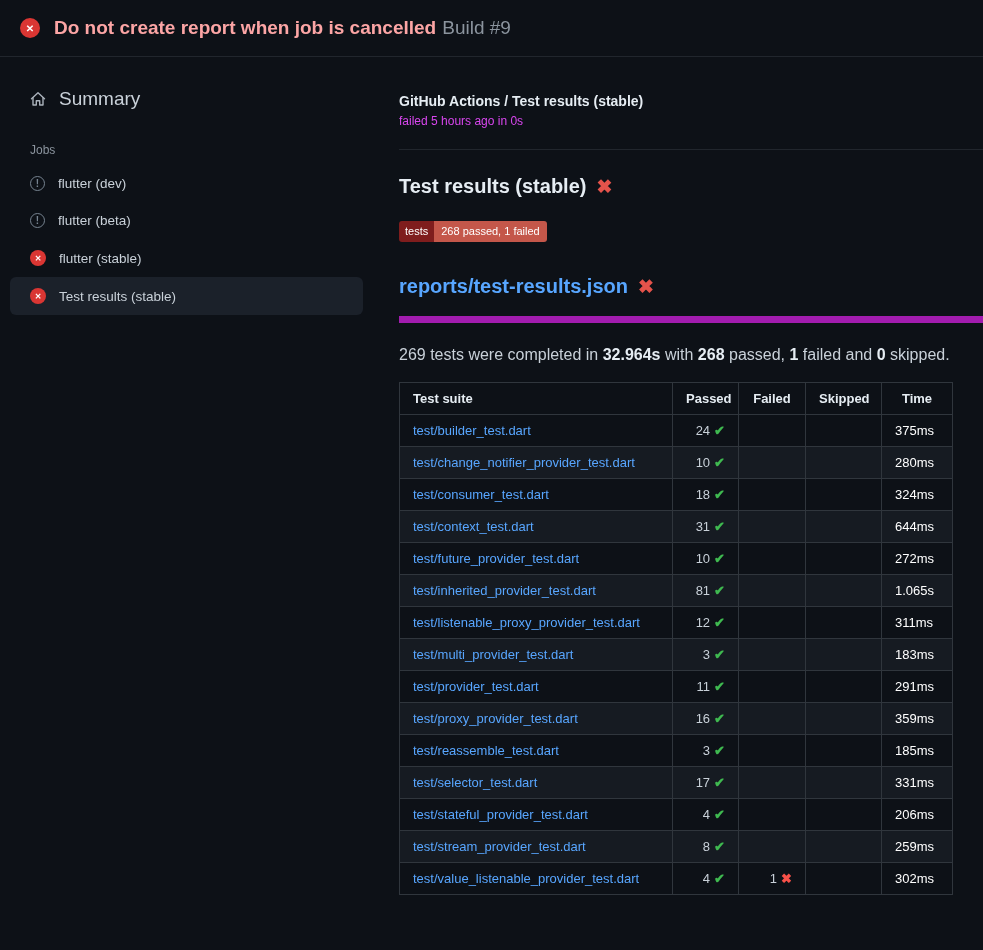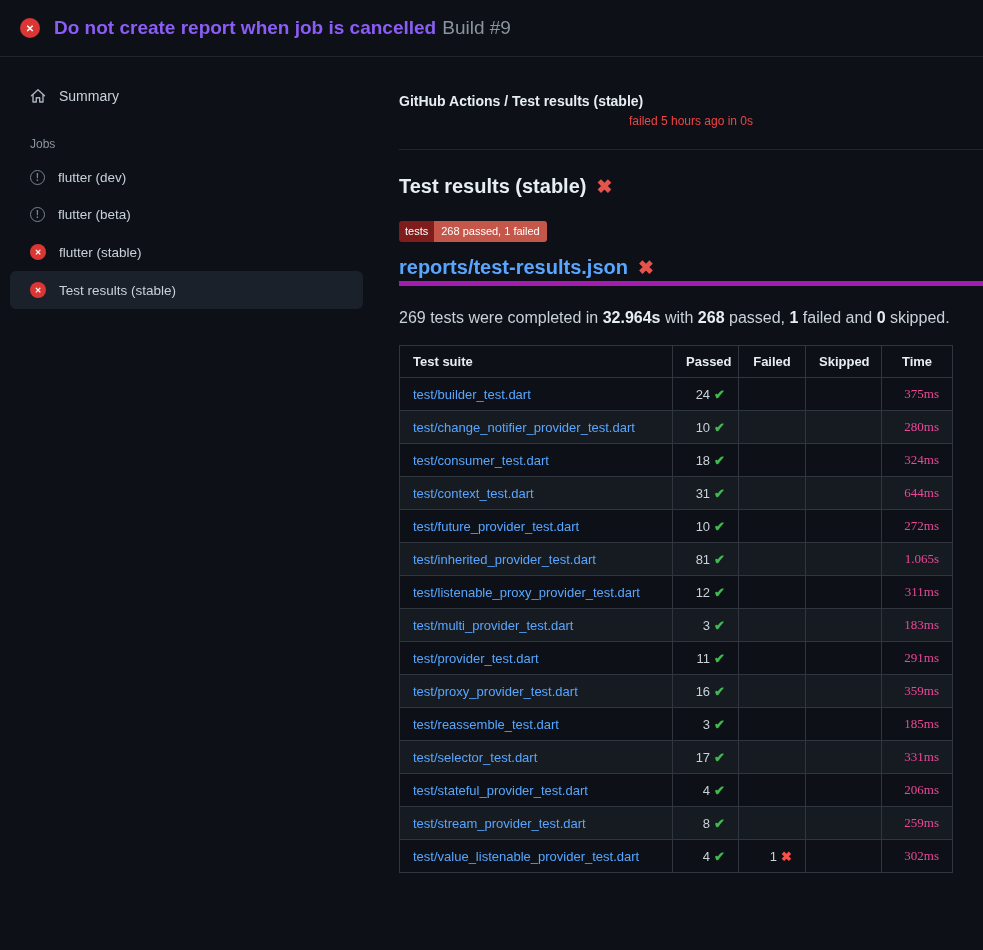--- a/index.html
+++ b/index.html
@@ -15,32 +15,32 @@
     display: flex; align-items: center; gap: 14px;
     height: 57px; padding: 0 16px 0 20px;
     border-bottom: 1px solid #21262d;
   }
   .big-status-icon {
     width: 20px; height: 20px; border-radius: 50%;
     background: #da3633; color: #fff;
     display: inline-flex; align-items: center; justify-content: center;
     font-size: 10px; font-weight: bold; flex-shrink: 0;
   }
-  .run-title { font-size: 19px; font-weight: bold; color: #8b5cf6; white-space: nowrap; }
+  .run-title { font-size: 19px; font-weight: bold; color: #fca5a5; white-space: nowrap; }
   .run-build { font-size: 19px; color: #8b949e; font-weight: normal; margin-left: 6px; }
 
   
   .layout { display: flex; align-items: flex-start; }
 
   
   .sidebar { width: 375px; flex-shrink: 0; padding: 22px 12px 0 10px; }
   .summary-item {
     display: flex; align-items: center; gap: 13px;
     padding: 9px 12px 9px 20px; border-radius: 6px; cursor: pointer;
-    color: #c9d1d9; font-size: 14px;
+    color: #c9d1d9; font-size: 19px;
   }
   .jobs-heading { color: #8b949e; font-size: 12px; margin: 24px 0 8px 20px; }
   .job-item {
     display: flex; align-items: center; gap: 13px;
     padding: 11px 12px 11px 20px; border-radius: 6px; cursor: pointer;
     color: #c9d1d9; font-size: 13.5px;
   }
   .job-item.selected { background: #1b212a; }
   .status-icon {
     width: 16px; height: 16px; border-radius: 50%; flex-shrink: 0;
@@ -50,57 +50,57 @@
   .status-icon.failed { background: #da3633; color: #fff; font-size: 8px; }
   .status-icon.neutral {
     background: transparent; border: 1.5px solid #768390; color: #768390;
     font-size: 10px; width: 15px; height: 15px;
   }
   .home-icon { width: 16px; height: 16px; flex-shrink: 0; display: inline-flex; }
 
   
   .main { flex: 1; padding: 36px 0 0 24px; }
   .breadcrumb { font-size: 14px; font-weight: bold; color: #e6edf3; }
-  .run-status-line { font-size: 12px; color: #ef4444; margin-top: 5px; text-align: center; }
+  .run-status-line { font-size: 12px; color: #d946ef; margin-top: 5px; }
   .main-divider { border-bottom: 1px solid #21262d; margin-top: 21px; }
 
   .section-title {
     margin-top: 25px; font-size: 20px; font-weight: bold; color: #e6edf3;
     display: flex; align-items: center;
   }
   .heading-x { color: #e5534b; font-size: 19px; font-weight: bold; margin-left: 10px; }
 
   .badge { display: inline-flex; margin-top: 23px; font-size: 11px; color: #fff;
     border-radius: 3px; overflow: hidden; line-height: 1; }
   .badge .badge-label { background: #7f1d1d; padding: 5px 6px; }
   .badge .badge-value { background: #c4574a; padding: 5px 7px; }
 
   .report-heading {
-    margin-top: 14px; padding-bottom: 2px;
-    border-bottom: 5px solid #a21caf;
+    margin-top: 33px; padding-bottom: 18px;
+    border-bottom: 7px solid #a21caf;
     font-size: 20px; font-weight: bold; color: #58a6ff;
     display: flex; align-items: center;
   }
   .report-link { color: #58a6ff; text-decoration: none; cursor: pointer; }
 
   .summary-line { margin-top: 23px; font-size: 16px; color: #c9d1d9; }
   .summary-line b { color: #e6edf3; }
 
   
   table.results {
     border-collapse: collapse; margin-top: 18px; font-size: 13px;
     table-layout: fixed; width: 553px;
   }
   .results th, .results td { border: 1px solid #30363d; padding: 8px 13px; }
   .results th { font-weight: bold; color: #e6edf3; text-align: center; white-space: nowrap; }
   .results th.h-suite { text-align: left; }
   .results tbody tr:nth-child(even) { background: #161b22; }
   .results td.c-suite { text-align: left; overflow: hidden; white-space: nowrap; }
   .results td.c-num { text-align: right; white-space: nowrap; }
-  .results td.c-time { text-align: right; color: #ec4899; white-space: nowrap; font-family: Liberation Serif, serif; }
+  .results td.c-time { text-align: left; color: #ffffff; white-space: nowrap; }
   .suite-link { color: #58a6ff; text-decoration: none; cursor: pointer; text-align: center; }
   .check-icon { color: #3fb950; font-weight: bold; margin-left: 4px; }
   .x-icon { color: #f85149; font-weight: bold; margin-left: 4px; }
 </style>
 </head>
 <body>
 
 <div class="page-header">
   <span class="big-status-icon">✕</span>
   <span>

